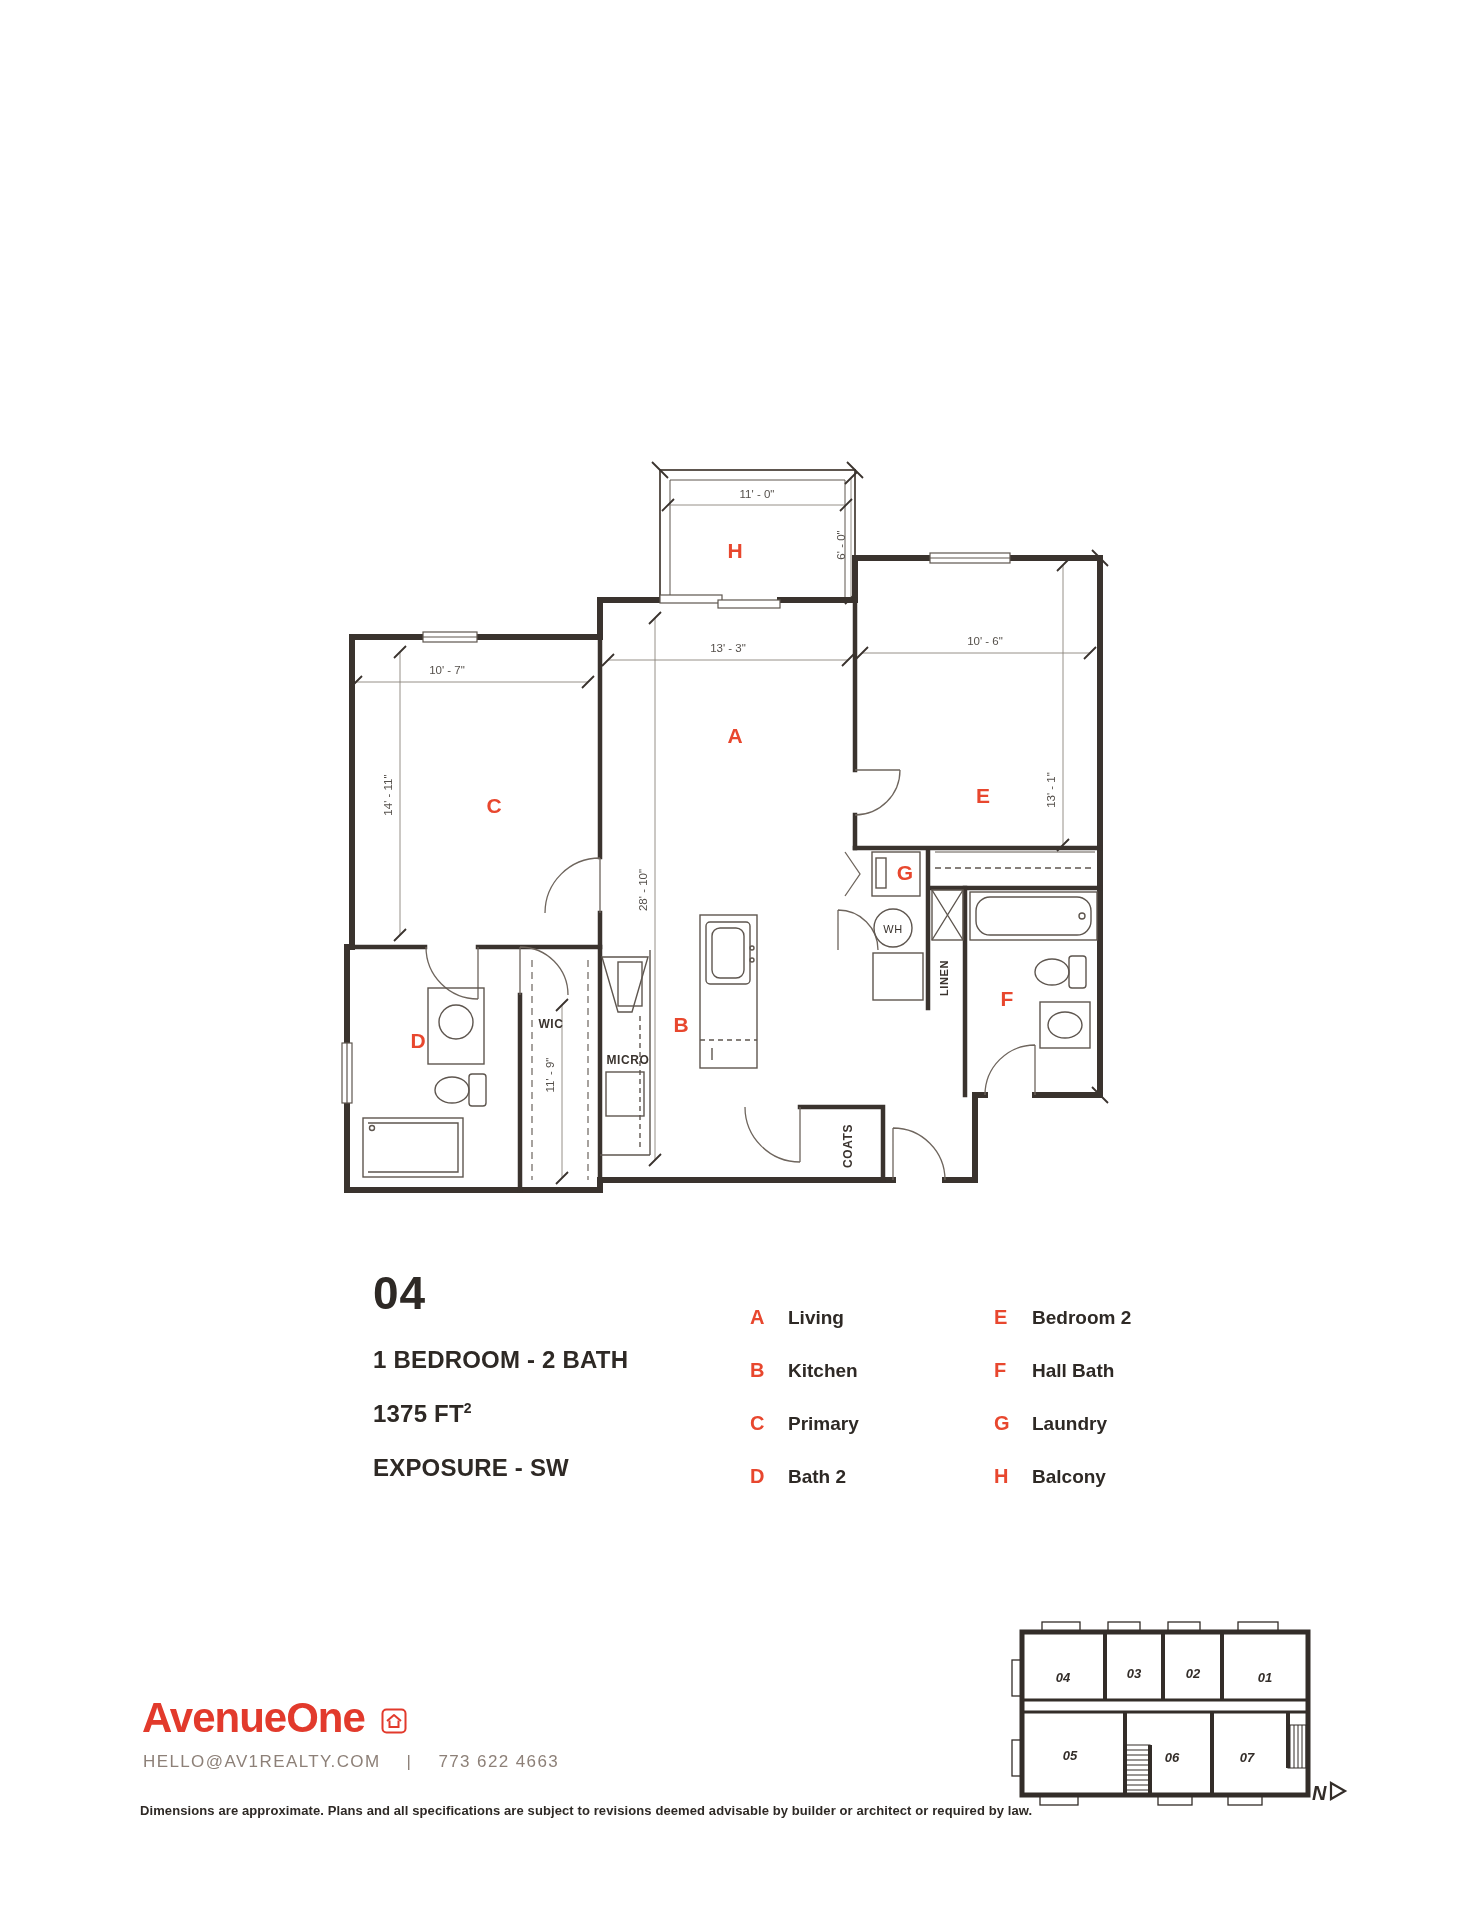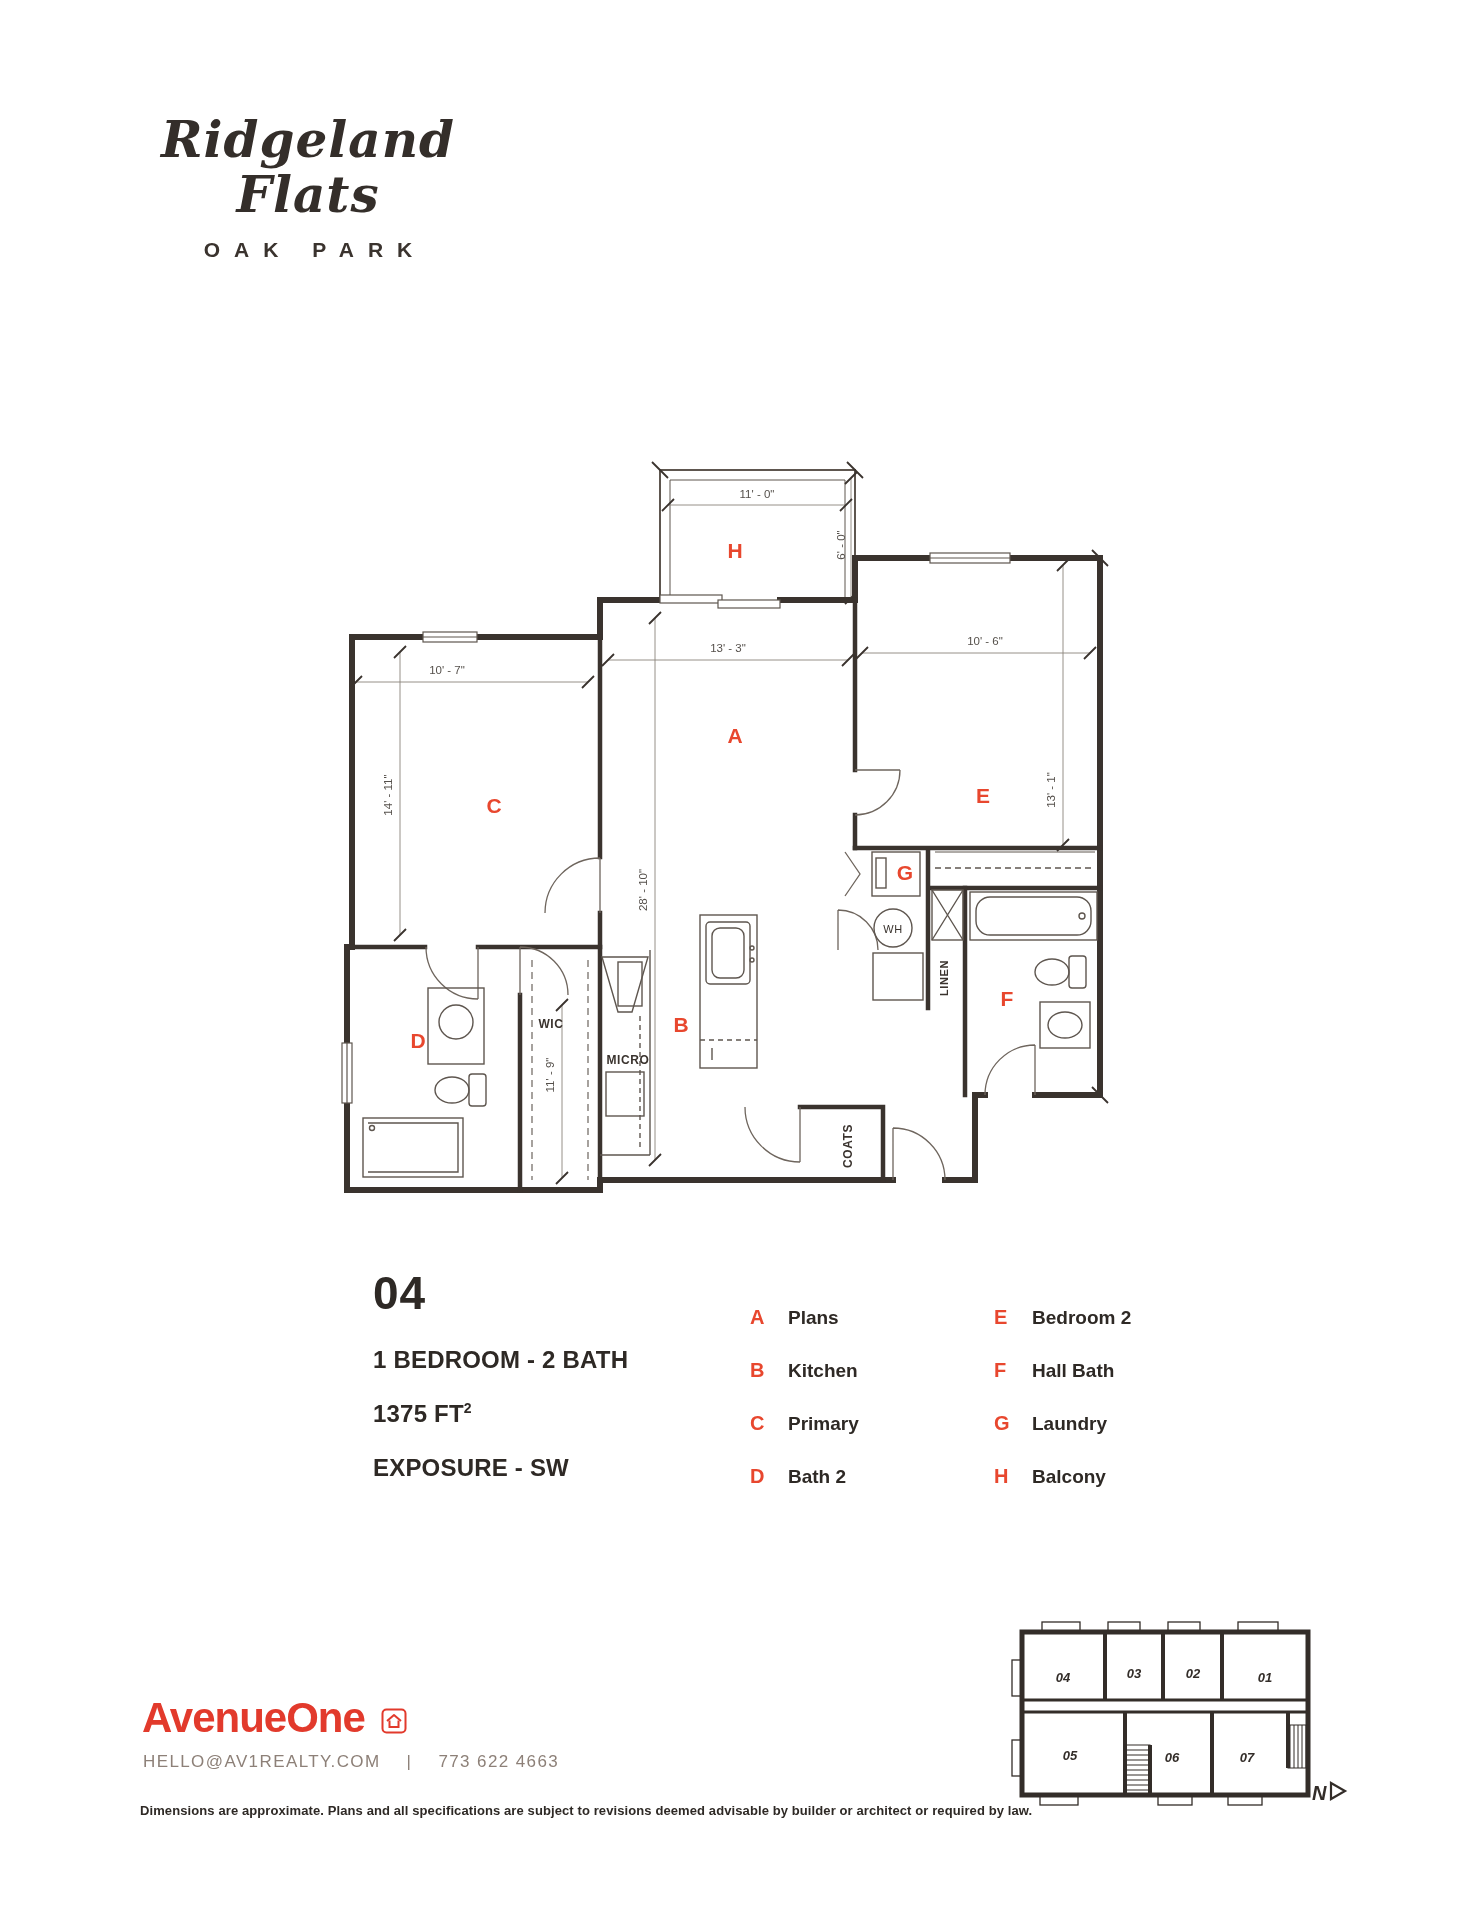--- a/index.html
+++ b/index.html
@@ -39,24 +39,20 @@
   .room-letter{font-size:21px;font-weight:800;fill:#E8472E;}
   .dim-text{font-size:11.5px;fill:#55504B;}
   .anno-text{font-size:12px;fill:#3A332E;font-weight:600;letter-spacing:0.6px;}
   .kp-num{font-size:13px;font-weight:700;font-style:italic;fill:#332D29;}
 </style>
 </head>
 <body>
 
 <div id="page">
 
-  <div id="brand" class="abs">
-    <div class="script">Ridgeland Flats</div>
-    <div class="subtitle">OAK PARK</div>
-  </div>
 
   <svg class="abs" style="left:340px;top:455px;" width="770" height="745" viewBox="340 455 770 745">
 
     <g stroke="#5E564F" stroke-width="2" fill="none">
       <path d="M 660 600 V 470 H 855 V 600"></path>
       <path d="M 670 600 V 480 H 845 V 600" stroke-width="1"></path>
     </g>
 
     <g stroke="#3A332E" stroke-width="6" fill="none" stroke-linecap="square">
       <path d="M 352 637 H 423 M 477 637 H 600"></path>
@@ -210,21 +206,21 @@
   <div id="unit-info" class="abs">
     <div class="num">04</div>
     <div class="line">1 BEDROOM - 2 BATH</div>
     <div class="line"><span>1375 FT</span><sup>2</sup></div>
     <div class="line">EXPOSURE - SW</div>
   </div>
 
   <div class="abs legend-col" style="left:750px;top:1306px;">
     <div class="legend-row">
       <span class="legend-letter">A</span>
-      <span class="legend-label">Plans</span>
+      <span class="legend-label">Living</span>
     </div>
     <div class="legend-row">
       <span class="legend-letter">B</span>
       <span class="legend-label">Kitchen</span>
     </div>
     <div class="legend-row">
       <span class="legend-letter">C</span>
       <span class="legend-label">Primary</span>
     </div>
     <div class="legend-row">

